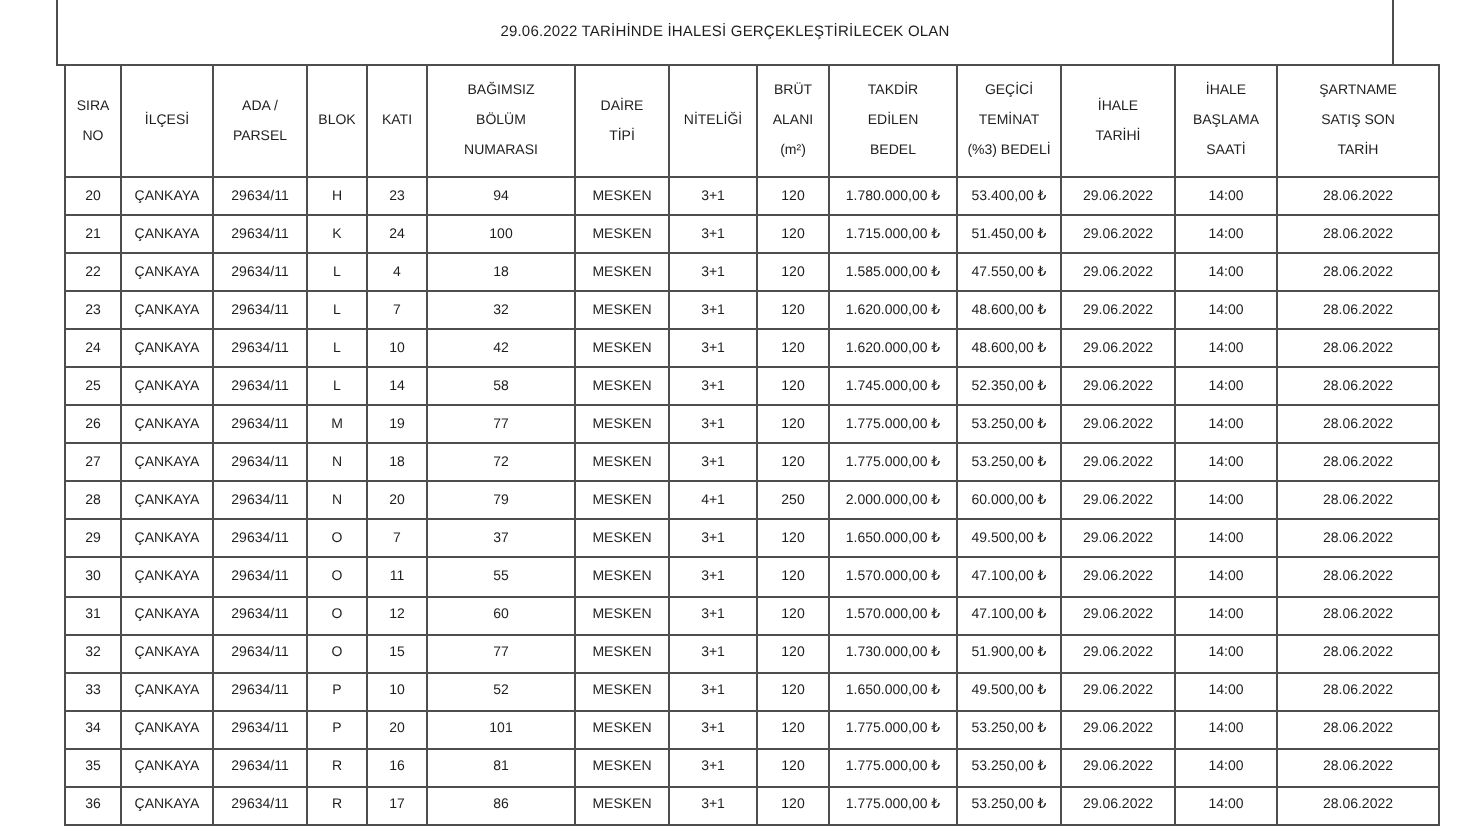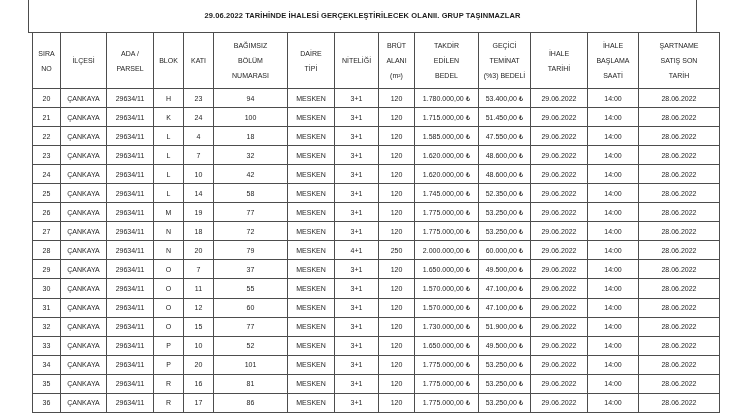--- a/index.html
+++ b/index.html
@@ -10,23 +10,23 @@
     overflow:hidden;
     font-family:"Liberation Sans","DejaVu Sans",sans-serif;
     color:var(--txt,#1d1d1d);
   }
   .title-cell {
     position:absolute;
     left:28px; top:0; width:667px; height:32px;
     border-left:1px solid var(--bdr,#4d4d4d);
     border-right:1px solid var(--bdr,#4d4d4d);
     border-bottom:1px solid var(--bdr,#4d4d4d);
-    display:flex; 
+    display:flex; flex-direction:column;
     align-items:center; justify-content:center;
-    font-size:7.5px; font-weight:bold; line-height:16px;
+    font-size:7.5px; font-weight:normal; line-height:16px;
     letter-spacing:0.1px;
     text-align:center;
   }
   table.auction {
     position:absolute; left:32px; top:32px;
     border-collapse:collapse; table-layout:fixed;
     background:#ffffff;
   }
   table.auction th, table.auction td {
     border:1px solid var(--bdr,#4d4d4d);
@@ -46,21 +46,20 @@
     height:18.05px;
   }
 </style>
 </head>
 <body>
 
 <div class="page">
 
   <div class="title-cell">
     <div>29.06.2022 TARİHİNDE İHALESİ GERÇEKLEŞTİRİLECEK OLAN</div>
-    <div>II. GRUP TAŞINMAZLAR</div>
   </div>
 
   <table class="auction">
     <colgroup>
         <col style="width: 28px;">
         <col style="width: 46px;">
         <col style="width: 47px;">
         <col style="width: 30px;">
         <col style="width: 30px;">
         <col style="width: 74px;">

